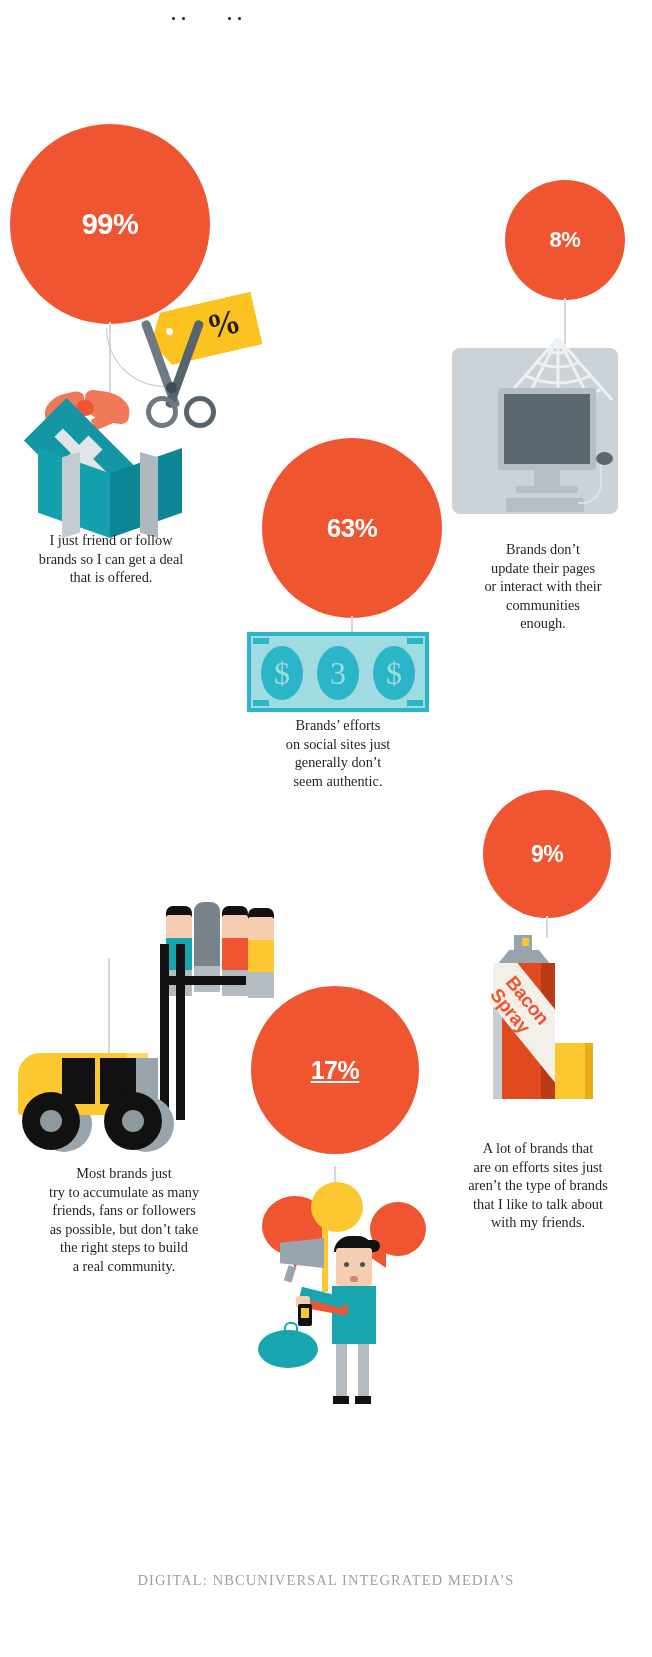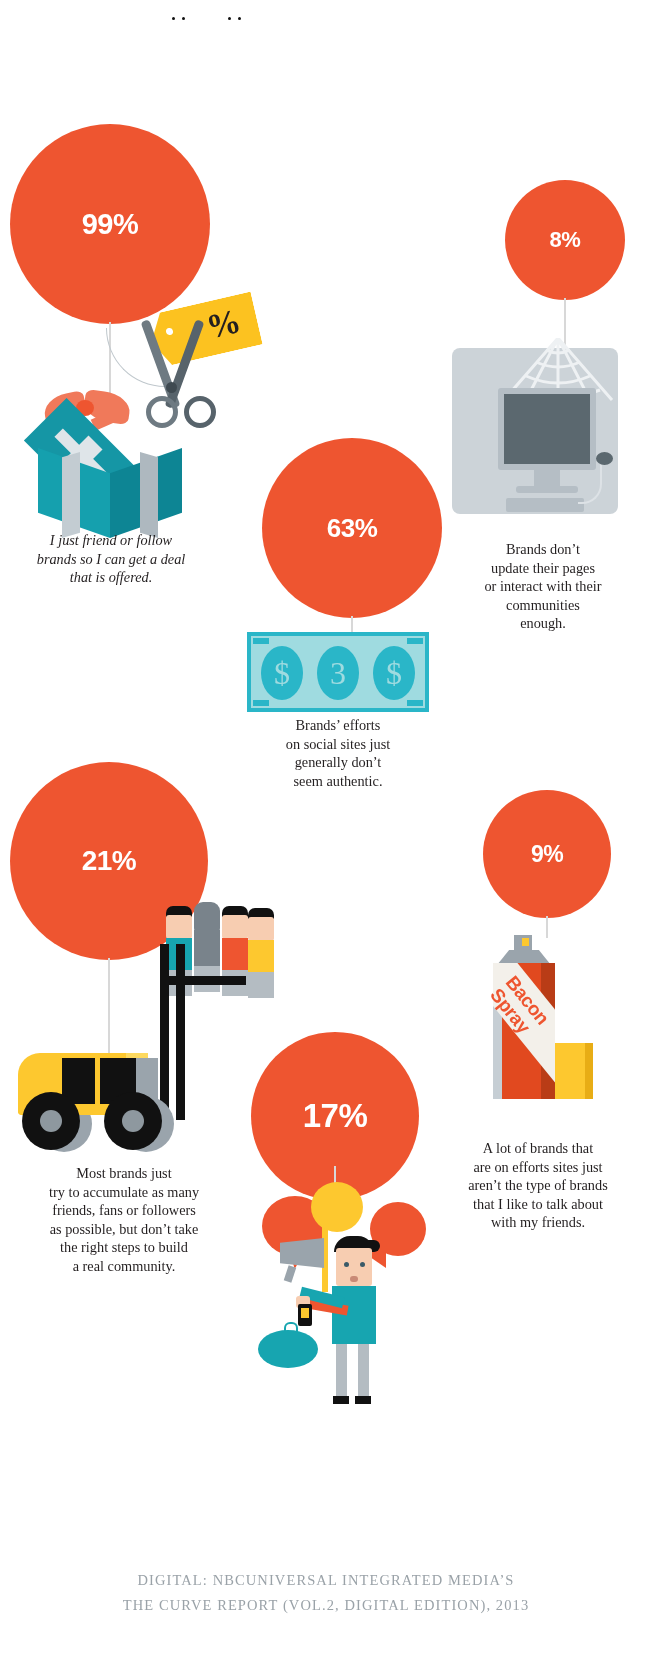--- a/index.html
+++ b/index.html
@@ -229,21 +229,21 @@
     <div class="bow-knot"></div>
     <div class="gift-top"></div>
     <div class="gift-rib-top1"></div>
     <div class="gift-rib-top2"></div>
     <div class="gift-left"></div>
     <div class="gift-right"></div>
     <div class="gift-rib-l"></div>
     <div class="gift-rib-r"></div>
   </div>
 
-  <div class="caption" style="left:10px;top:531px;width:202px;white-space:pre-line;font-style:italic;">I just friend or follow
+  <div class="caption" style="left:10px;top:531px;width:202px;white-space:pre-line;">I just friend or follow
 brands so I can get a deal
 that is offered.</div>
 
   <div class="bubble" style="left:505px;top:180px;width:120px;height:120px;font-size:22px;">
     <span>8%</span>
   </div>
   <div class="stem" style="left:564px;top:298px;height:58px;"></div>
 
   <div class="ill" style="left:440px;top:330px;width:200px;height:200px;">
     <div class="pc-body" style="left:12px;top:18px;"></div>
@@ -287,23 +287,20 @@
     <div class="bill-oval" style="left:261px;">$</div>
     <div class="bill-oval" style="left:317px;">3</div>
     <div class="bill-oval" style="left:373px;">$</div>
   </div>
 
   <div class="caption" style="left:248px;top:716px;width:180px;white-space:pre-line;">Brands’ efforts
 on social sites just
 generally don’t
 seem authentic.</div>
 
-  <div class="bubble" style="left:10px;top:762px;width:198px;height:198px;font-size:28px;">
-    <span>21%</span>
-  </div>
   <div class="stem" style="left:108px;top:958px;height:100px;"></div>
 
   <div class="ill" style="left:0;top:0;width:280px;height:1px;">
     <div class="person" style="left:166px;top:906px;">
       <div class="p-hair"></div>
       <div class="p-face"></div>
       <div class="p-body" style="background:#17a5b0;"></div>
       <div class="p-legs"></div>
     </div>
     <div class="p-eye" style="left:172px;"></div>
@@ -378,21 +375,21 @@
       <div>Spray</div>
     </div>
   </div>
 
   <div class="caption" style="left:438px;top:1139px;width:200px;white-space:pre-line;">A lot of brands that
 are on efforts sites just
 aren’t the type of brands
 that I like to talk about
 with my friends.</div>
 
-  <div class="bubble" style="left:251px;top:1032px;width:168px;height:168px;font-size:33px;">
+  <div class="bubble" style="left:251px;top:986px;width:168px;height:168px;font-size:25px;text-decoration:underline;">
     <span>17%</span>
   </div>
   <div class="stem" style="left:334px;top:1166px;height:24px;"></div>
 
   <div class="ill" style="left:0;top:0;width:652px;height:1px;">
     <div class="bub-l-tail"></div>
     <div class="bub-l"></div>
     <div class="bub-r-tail"></div>
     <div class="bub-r"></div>
     <div class="bub-stick"></div>
@@ -415,16 +412,15 @@
     <div class="m-hand"></div>
     <div class="m-phone"></div>
     <div class="m-phone-s"></div>
     <div class="m-bag-h"></div>
     <div class="m-bag"></div>
   </div>
 
 
   <div class="source">
     <div>DIGITAL: NBCUNIVERSAL INTEGRATED MEDIA’S</div>
-    <div>THE CURVE REPORT (VOL.2, DIGITAL EDITION), 2013</div>
   </div>
 
 </div>
 
 </body></html>

